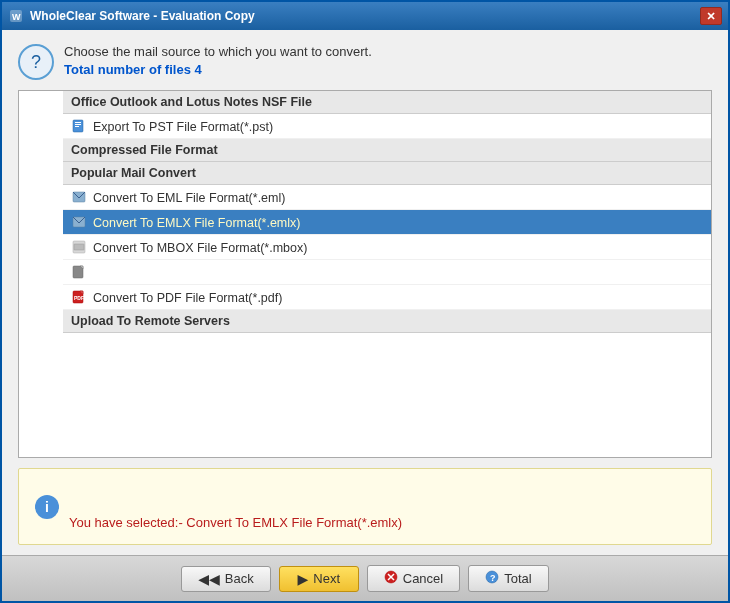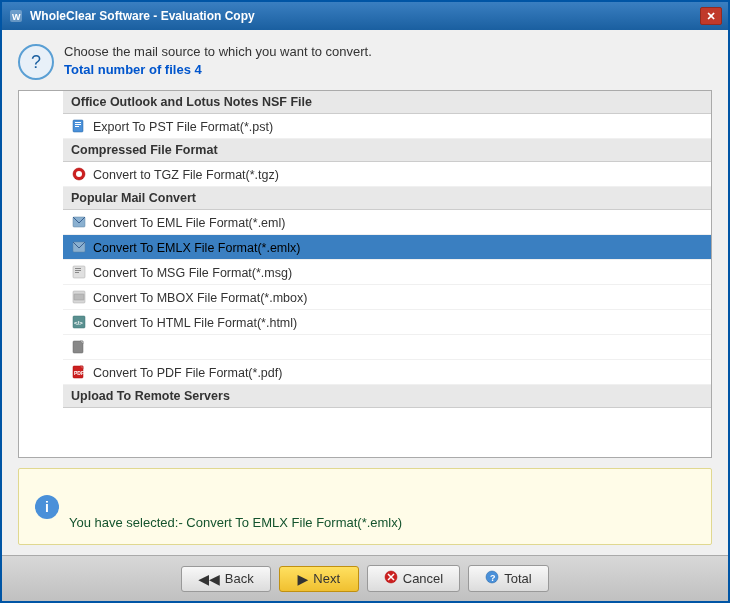--- a/index.html
+++ b/index.html
@@ -153,21 +153,21 @@
       padding: 4px 8px;
       cursor: pointer;
       color: #333;
       font-size: 12.5px;
       border-bottom: 1px solid #f0f0f0;
       gap: 6px;
     }
 
     .list-item.selected {
       background: #3a7fc1;
-      color: #000000;
+      color: #fef9c3;
     }
 
     .list-item-icon {
       width: 16px;
       height: 16px;
       flex-shrink: 0;
       display: flex;
       align-items: center;
       justify-content: center;
       font-size: 13px;
@@ -193,21 +193,21 @@
       color: white;
       display: flex;
       align-items: center;
       justify-content: center;
       font-size: 14px;
       font-weight: bold;
       flex-shrink: 0;
     }
 
     .info-text {
-      color: #14532d;
+      color: #b91c1c;
       font-size: 13px;
       margin-top: 32px;
     }
 
     
     .footer-bar {
       height: 46px;
       background: linear-gradient(to bottom, #d8d8d8, #c0c0c0);
       border-top: 1px solid #aaa;
       display: flex;
@@ -283,29 +283,20 @@
                 <rect x="1" y="1" width="10" height="12" rx="1" fill="#4a90d9" stroke="#2060a0" stroke-width="0.5"></rect>
                 <rect x="3" y="3" width="6" height="1" fill="white"></rect>
                 <rect x="3" y="5" width="6" height="1" fill="white"></rect>
                 <rect x="3" y="7" width="4" height="1" fill="white"></rect>
               </svg>
           </div>
           <span>Export To PST File Format(*.pst)</span>
         </div>
 
         <div class="list-group-header">Compressed File Format</div>
-        <div class="list-item">
-          <div class="list-item-icon">
-            <svg width="14" height="14" viewBox="0 0 14 14">
-                <circle cx="7" cy="7" r="6" fill="#cc2020" stroke="#aa0000" stroke-width="0.5"></circle>
-                <circle cx="7" cy="7" r="3" fill="white"></circle>
-              </svg>
-          </div>
-          <span>Convert to TGZ File Format(*.tgz)</span>
-        </div>
 
         <div class="list-group-header">Popular Mail Convert</div>
         <div class="list-item">
           <div class="list-item-icon">
             <svg width="14" height="14" viewBox="0 0 14 14">
                 <rect x="1" y="2" width="12" height="10" rx="1" fill="#8ab0d0" stroke="#5a80a0" stroke-width="0.5"></rect>
                 <polyline points="1,2 7,8 13,2" stroke="#3a6090" stroke-width="1" fill="none"></polyline>
               </svg>
           </div>
           <span>Convert To EML File Format(*.eml)</span>
@@ -315,45 +306,25 @@
             <svg width="14" height="14" viewBox="0 0 14 14">
                 <rect x="1" y="2" width="12" height="10" rx="1" fill="#8ab0d0" stroke="#5a80a0" stroke-width="0.5"></rect>
                 <polyline points="1,2 7,8 13,2" stroke="#3a6090" stroke-width="1" fill="none"></polyline>
               </svg>
           </div>
           <span>Convert To EMLX File Format(*.emlx)</span>
         </div>
         <div class="list-item">
           <div class="list-item-icon">
             <svg width="14" height="14" viewBox="0 0 14 14">
-                <rect x="1" y="1" width="12" height="12" rx="1" fill="#e0e0e0" stroke="#aaa" stroke-width="0.5"></rect>
-                <rect x="3" y="3" width="6" height="1" fill="#888"></rect>
-                <rect x="3" y="5" width="6" height="1" fill="#888"></rect>
-                <rect x="3" y="7" width="4" height="1" fill="#888"></rect>
-              </svg>
-          </div>
-          <span>Convert To MSG File Format(*.msg)</span>
-        </div>
-        <div class="list-item">
-          <div class="list-item-icon">
-            <svg width="14" height="14" viewBox="0 0 14 14">
                 <rect x="1" y="1" width="12" height="12" rx="1" fill="#d8d8d8" stroke="#aaa" stroke-width="0.5"></rect>
                 <rect x="2" y="4" width="10" height="6" rx="0.5" fill="#bbb" stroke="#999" stroke-width="0.5"></rect>
               </svg>
           </div>
           <span>Convert To MBOX File Format(*.mbox)</span>
-        </div>
-        <div class="list-item">
-          <div class="list-item-icon">
-            <svg width="14" height="14" viewBox="0 0 14 14">
-                <rect x="1" y="1" width="12" height="12" rx="1" fill="#5a9090" stroke="#3a7070" stroke-width="0.5"></rect>
-                <text x="2" y="10" font-size="6" fill="white" font-weight="bold">&lt;/&gt;</text>
-              </svg>
-          </div>
-          <span>Convert To HTML File Format(*.html)</span>
         </div>
         <div class="list-item">
           <div class="list-item-icon">
             <svg width="14" height="14" viewBox="0 0 14 14">
                 <rect x="1" y="1" width="10" height="12" rx="1" fill="#888" stroke="#666" stroke-width="0.5"></rect>
                 <polyline points="8,1 11,1 11,4" stroke="#666" stroke-width="0.5" fill="#ccc"></polyline>
                 <line x1="8" y1="1" x2="11" y2="4" stroke="#666" stroke-width="0.5"></line>
               </svg>
           </div>
         </div>

